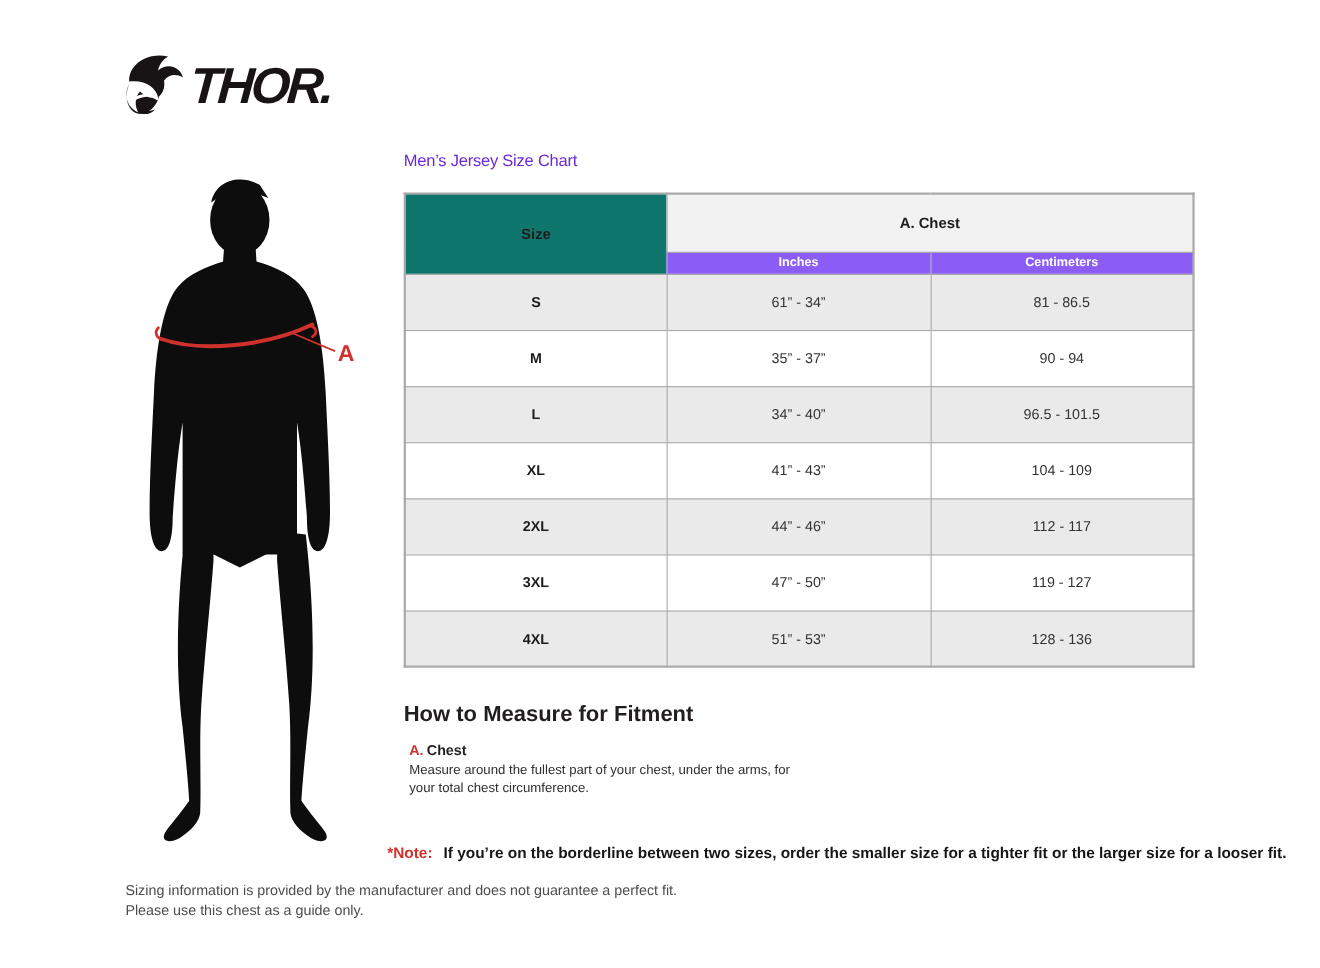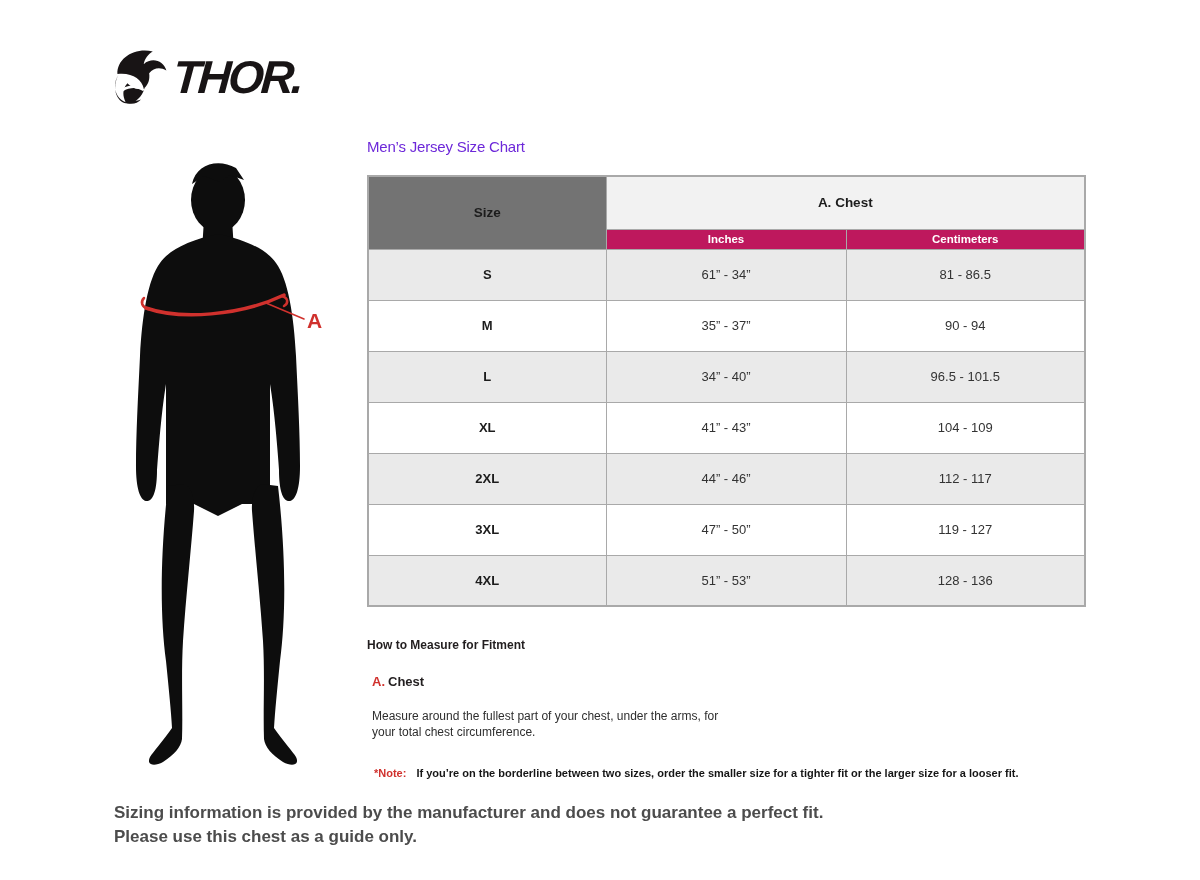--- a/index.html
+++ b/index.html
@@ -34,46 +34,46 @@
 
   table.size-table {
     position:absolute; left:367px; top:175px;
     width:717px; border-collapse:collapse; table-layout:fixed;
     border:2px solid #a9a9a9;
   }
   .size-table th, .size-table td {
     border:1px solid #a9a9a9;
     text-align:center; vertical-align:middle;
   }
-  .th-size { width:238px; background:#737373; font-size:13.5px; font-weight:bold; color:#1c1c1c; }
+  .th-size { width:238px; background:#0f766e; font-size:13.5px; font-weight:bold; color:#1c1c1c; }
   .th-group { background:#f2f2f2; font-size:13.5px; font-weight:bold; color:#1c1c1c; height:53px; }
-  .th-sub { background:#be185d; color:#ffffff; font-size:11.5px; font-weight:bold; height:20px; }
+  .th-sub { background:#8b5cf6; color:#ffffff; font-size:11.5px; font-weight:bold; height:20px; }
   tr.data-row { height:51px; font-size:13px; color:#333333; background:#ffffff; }
   tr.data-row.alt { background:#eaeaea; }
   td.size-cell { font-weight:bold; color:#1c1c1c; }
 
   .how-heading {
     position:absolute; left:367px; top:638px;
-    font-size:12px; font-weight:bold; color:#221e1f;
+    font-size:20px; font-weight:bold; color:#221e1f;
   }
   .measure-item { position:absolute; left:372px; top:674px; width:370px; }
   .mi-title { font-size:13px; font-weight:bold; }
   .mi-key { color:#d0312d; }
   .mi-name { color:#221e1f; margin-left:3px;margin-top:36px; }
-  .mi-desc { margin-top:20px; font-size:12px; line-height:1.33; color:#2e2e2e; width:358px; }
+  .mi-desc { margin-top:4px; font-size:12px; line-height:1.33; color:#2e2e2e; width:358px; }
 
   .note-line {
-    position:absolute; left:374px; top:767px;
-    font-size:11px; font-weight:bold; color:#161616; white-space:nowrap;
+    position:absolute; left:352px; top:767px;
+    font-size:14px; font-weight:bold; color:#161616; white-space:nowrap;
   }
   .note-prefix { color:#d0312d; margin-right:10px; }
 
   .disclaimer {
     position:absolute; left:114px; top:801px;
-    font-size:17px; line-height:1.42; color:#4c4c4c;font-weight:bold;
+    font-size:13px; line-height:1.42; color:#4c4c4c;
   }
 </style>
 </head>
 <body>
 
 <div class="logo">
   <span>
     <svg width="58" height="62" viewBox="0 0 64 66" aria-hidden="true">
       <g fill="#181415">
 

